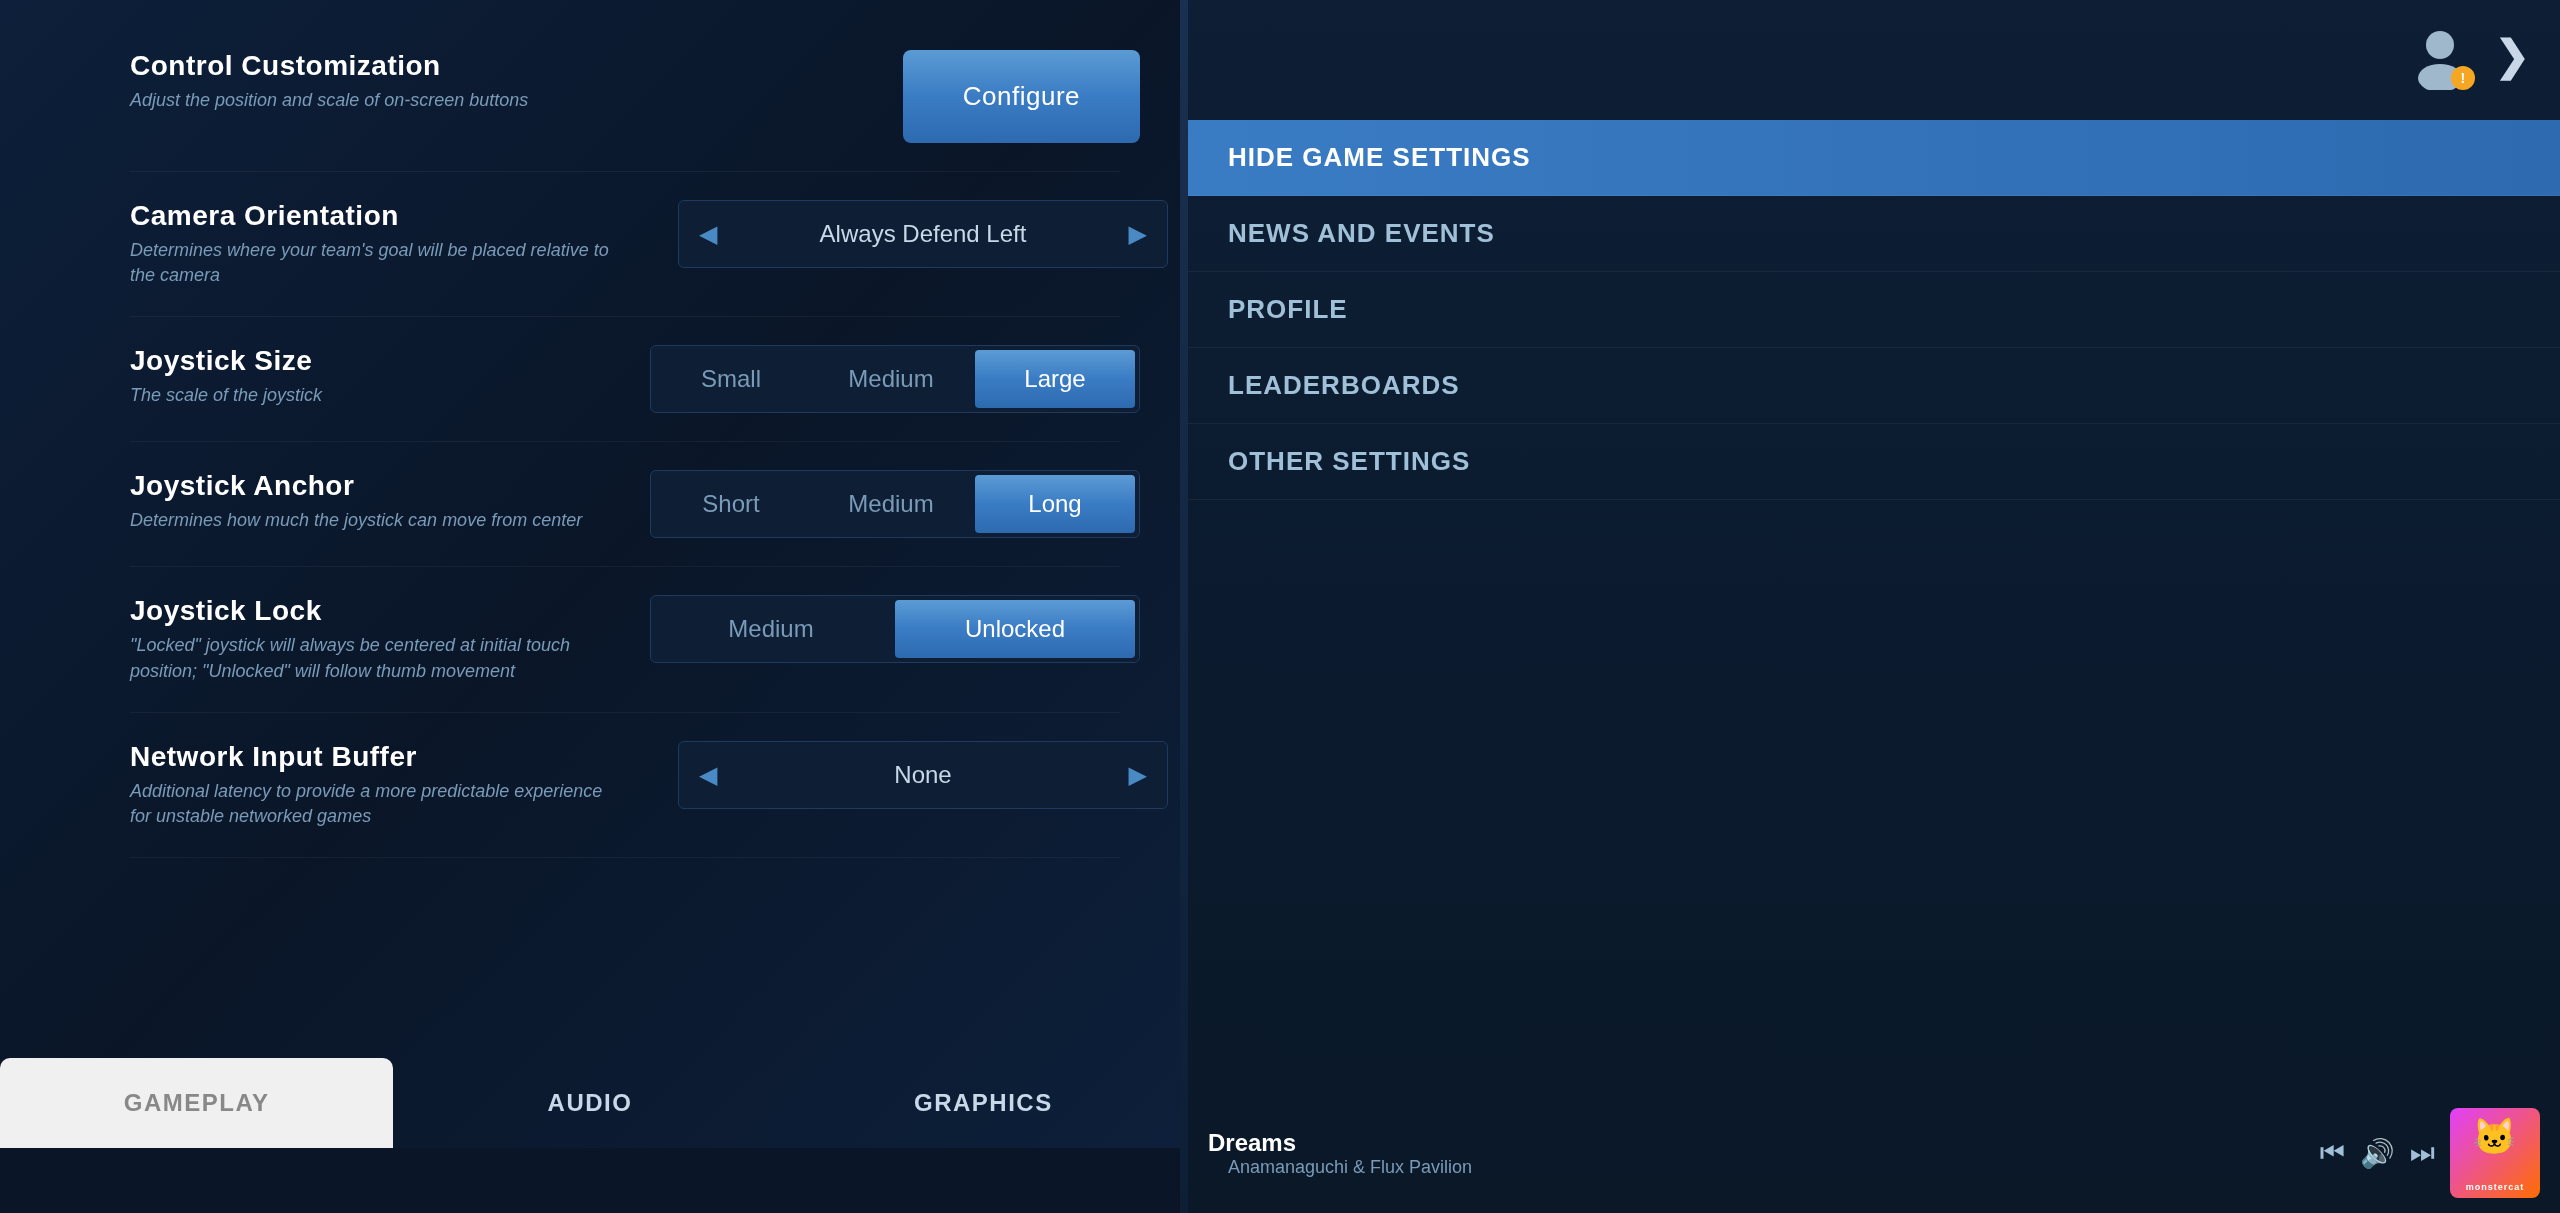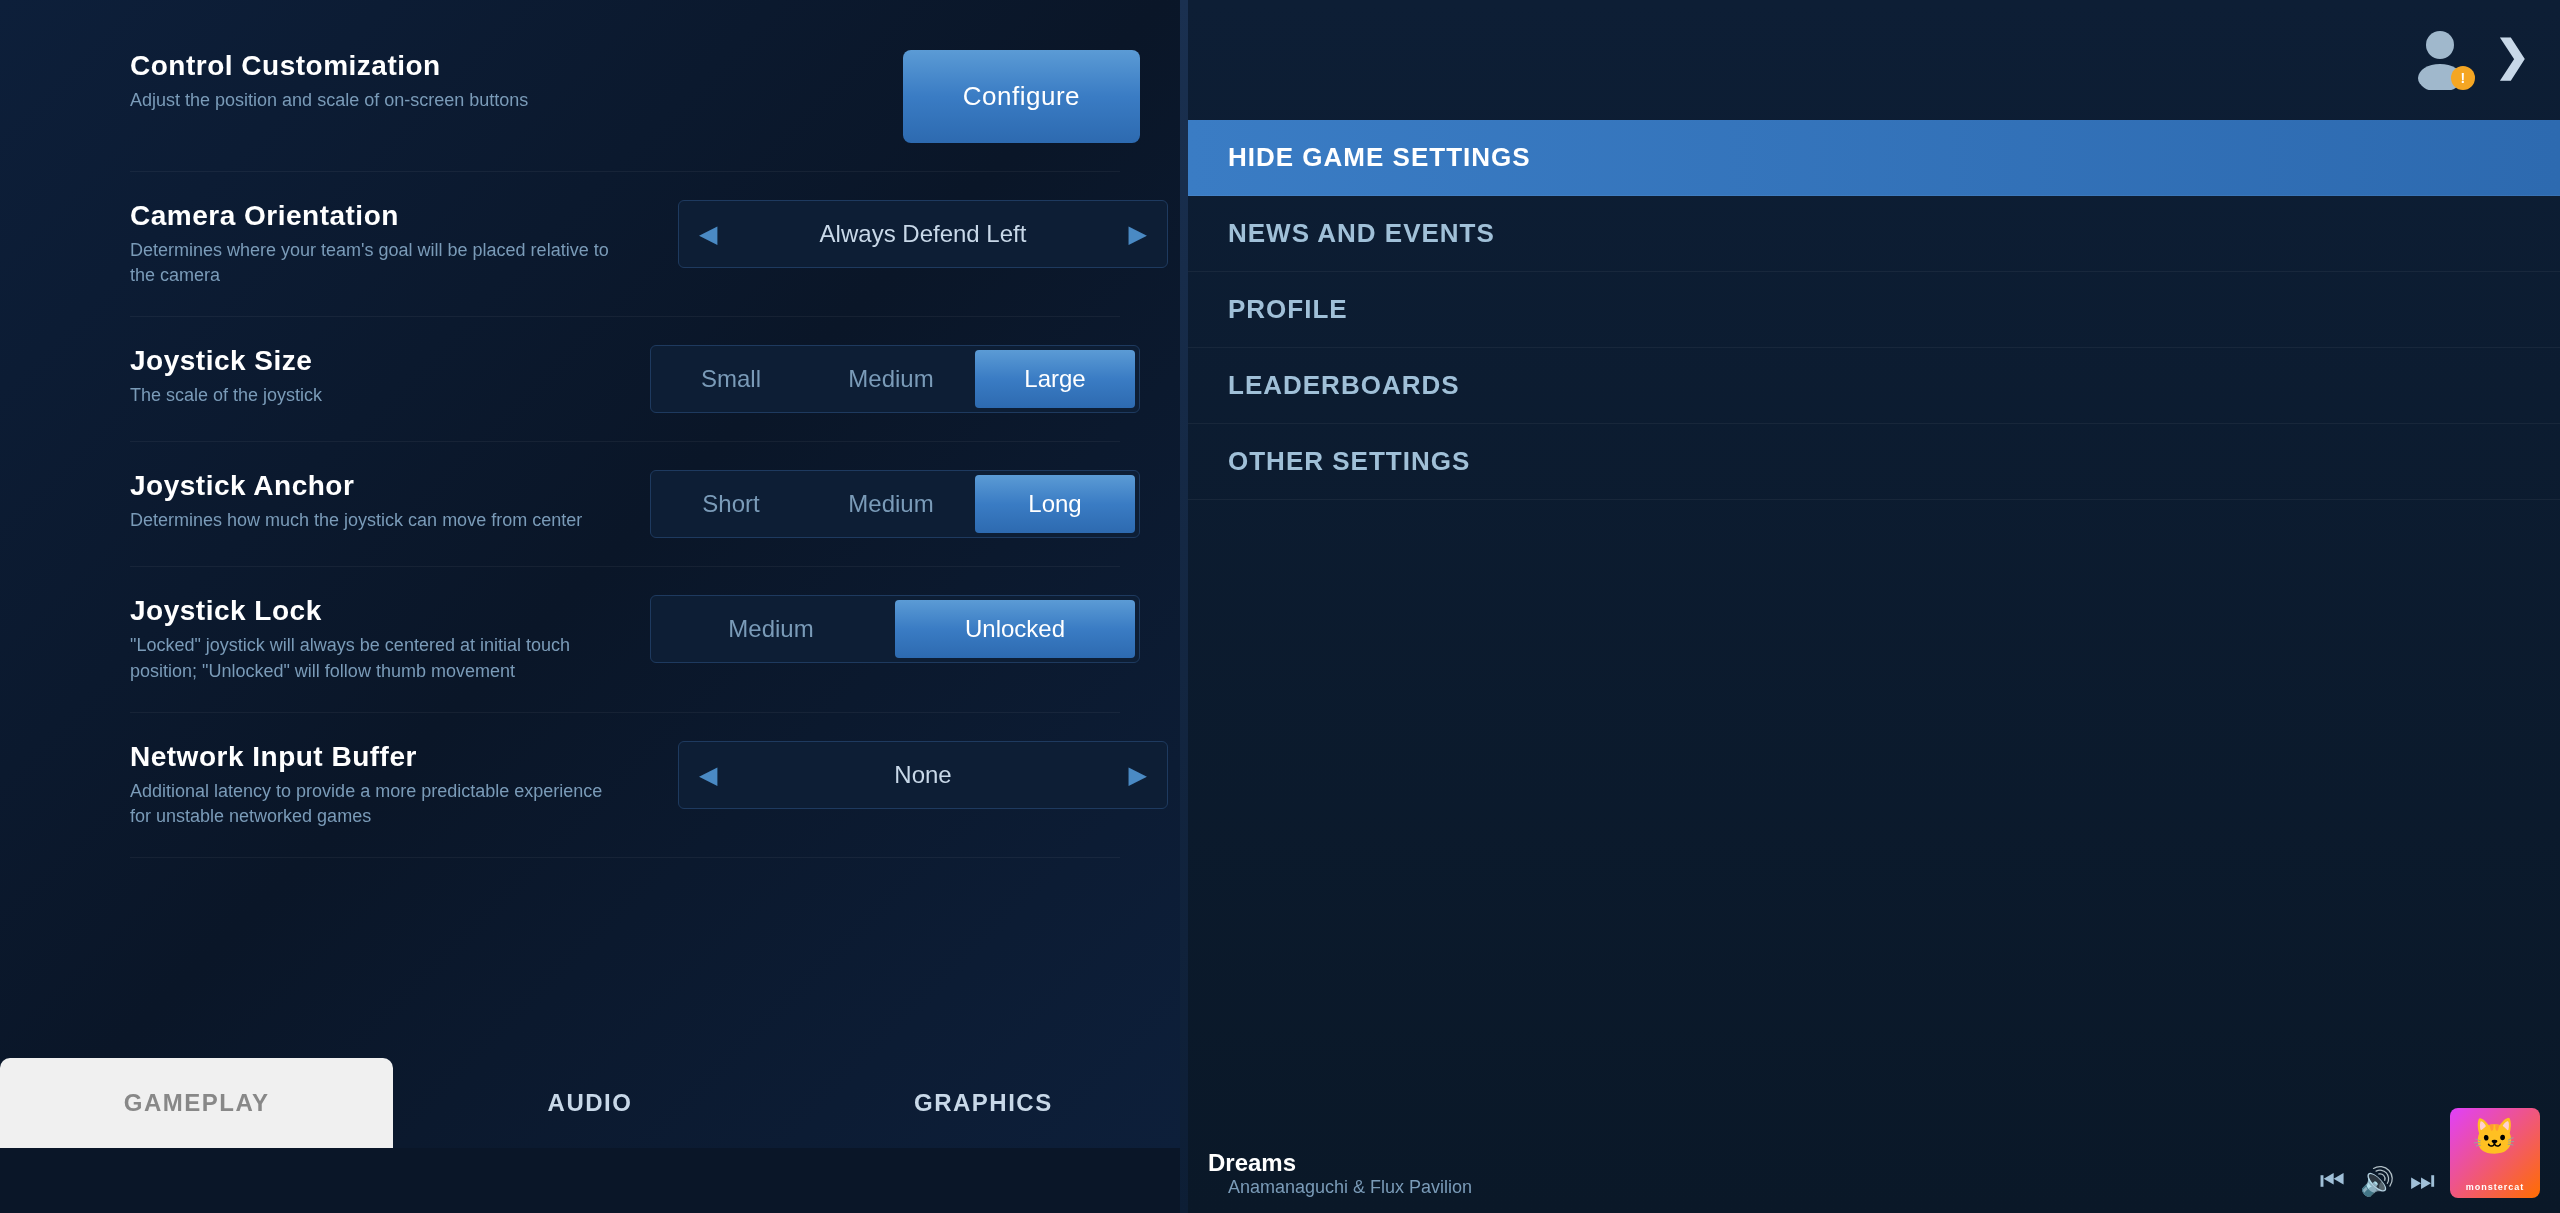--- a/index.html
+++ b/index.html
@@ -58,20 +58,21 @@
       font-weight: 600;
       margin-bottom: 6px;
       letter-spacing: 0.5px;
     }
 
     .setting-desc {
       color: #7a9bb8;
       font-size: 18px;
       line-height: 1.4;
       max-width: 480px;
+      font-style: italic;
     }
 
     .setting-control {
       flex: 0 0 490px;
       display: flex;
       align-items: center;
       justify-content: flex-end;
     }
 
     
@@ -260,21 +261,21 @@
       color: #ffffff;
     }
 
     
     .music-player {
       position: absolute;
       bottom: 0;
       right: 0;
       width: 100%;
       display: flex;
-      align-items: flex-end;
+      align-items: center;
       padding: 15px 20px;
       gap: 15px;
     }
 
     .music-info {
       flex: 1;
     }
 
     .music-title {
       color: #ffffff;

